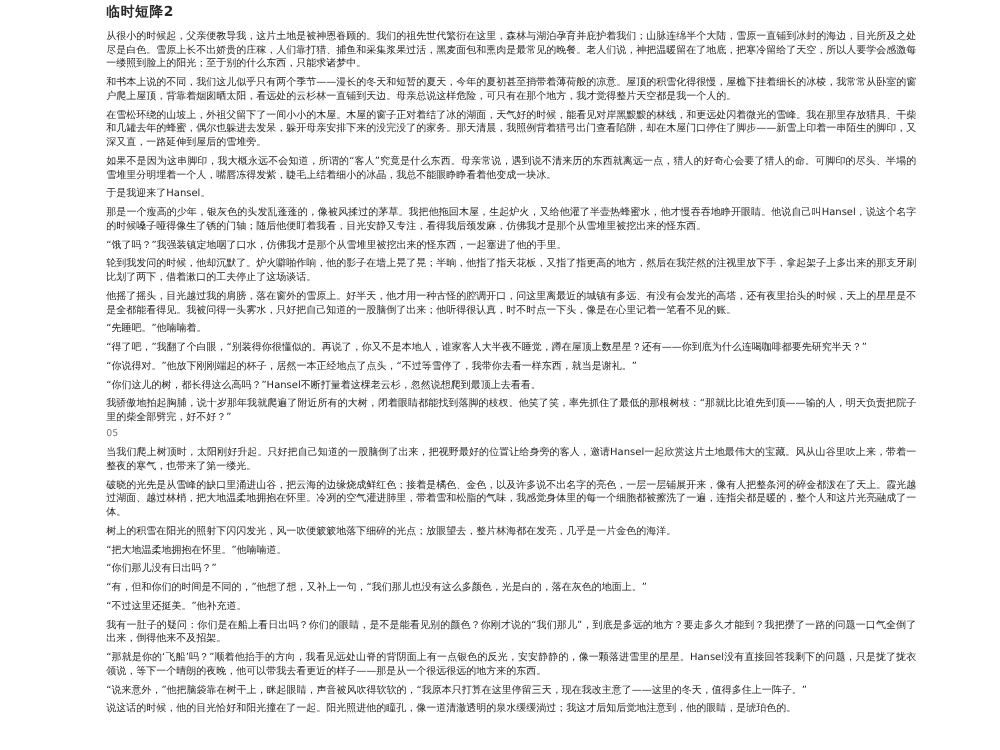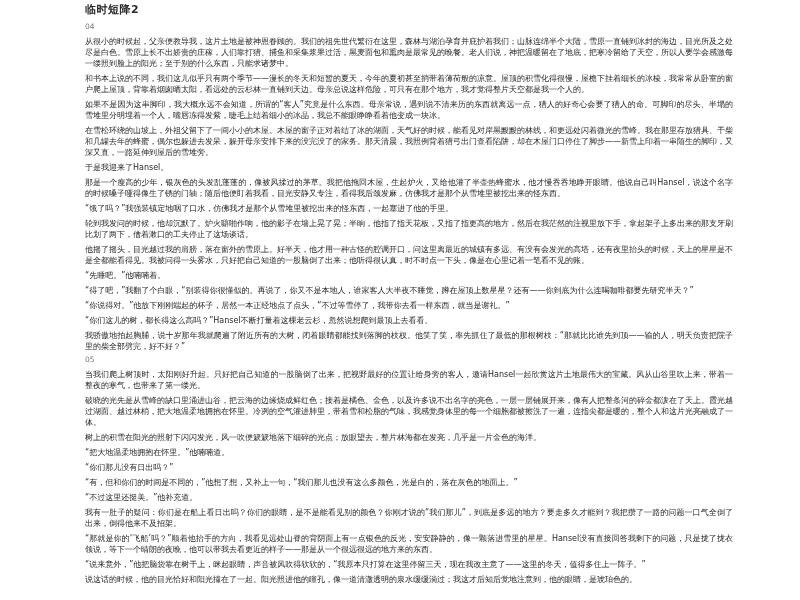--- a/index.html
+++ b/index.html
@@ -41,25 +41,24 @@
     word-break: break-all;
   }
 </style>
 </head>
 <body>
 
 <div class="page">
   <h1 class="doc-title">临时短降2</h1>
   <div id="sections-root">
       <div class="section">
-        <span class="section-marker">04</span>
         <p>从很小的时候起，父亲便教导我，这片土地是被神恩眷顾的。我们的祖先世代繁衍在这里，森林与湖泊孕育并庇护着我们；山脉连绵半个大陆，雪原一直铺到冰封的海边，目光所及之处尽是白色。雪原上长不出娇贵的庄稼，人们靠打猎、捕鱼和采集浆果过活，黑麦面包和熏肉是最常见的晚餐。老人们说，神把温暖留在了地底，把寒冷留给了天空，所以人要学会感激每一缕照到脸上的阳光；至于别的什么东西，只能求诸梦中。</p>
         <p>和书本上说的不同，我们这儿似乎只有两个季节——漫长的冬天和短暂的夏天，今年的夏初甚至捎带着薄荷般的凉意。屋顶的积雪化得很慢，屋檐下挂着细长的冰棱，我常常从卧室的窗户爬上屋顶，背靠着烟囱晒太阳，看远处的云杉林一直铺到天边。母亲总说这样危险，可只有在那个地方，我才觉得整片天空都是我一个人的。</p>
+        <p>在雪松环绕的山坡上，外祖父留下了一间小小的木屋。木屋的窗子正对着结了冰的湖面，天气好的时候，能看见对岸黑黢黢的林线，和更远处闪着微光的雪峰。我在那里存放猎具、干柴和几罐去年的蜂蜜，偶尔也躲进去发呆，躲开母亲安排下来的没完没了的家务。那天清晨，我照例背着猎弓出门查看陷阱，却在木屋门口停住了脚步——新雪上印着一串陌生的脚印，又深又直，一路延伸到屋后的雪堆旁。</p>
         <p>如果不是因为这串脚印，我大概永远不会知道，所谓的“客人”究竟是什么东西。母亲常说，遇到说不清来历的东西就离远一点，猎人的好奇心会要了猎人的命。可脚印的尽头、半塌的雪堆里分明埋着一个人，嘴唇冻得发紫，睫毛上结着细小的冰晶，我总不能眼睁睁看着他变成一块冰。</p>
-        <p>在雪松环绕的山坡上，外祖父留下了一间小小的木屋。木屋的窗子正对着结了冰的湖面，天气好的时候，能看见对岸黑黢黢的林线，和更远处闪着微光的雪峰。我在那里存放猎具、干柴和几罐去年的蜂蜜，偶尔也躲进去发呆，躲开母亲安排下来的没完没了的家务。那天清晨，我照例背着猎弓出门查看陷阱，却在木屋门口停住了脚步——新雪上印着一串陌生的脚印，又深又直，一路延伸到屋后的雪堆旁。</p>
         <p>于是我迎来了Hansel。</p>
         <p>那是一个瘦高的少年，银灰色的头发乱蓬蓬的，像被风揉过的茅草。我把他拖回木屋，生起炉火，又给他灌了半壶热蜂蜜水，他才慢吞吞地睁开眼睛。他说自己叫Hansel，说这个名字的时候嗓子哑得像生了锈的门轴；随后他便盯着我看，目光安静又专注，看得我后颈发麻，仿佛我才是那个从雪堆里被挖出来的怪东西。</p>
         <p>“饿了吗？”我强装镇定地咽了口水，仿佛我才是那个从雪堆里被挖出来的怪东西，一起塞进了他的手里。</p>
         <p>轮到我发问的时候，他却沉默了。炉火噼啪作响，他的影子在墙上晃了晃；半晌，他指了指天花板，又指了指更高的地方，然后在我茫然的注视里放下手，拿起架子上多出来的那支牙刷比划了两下，借着漱口的工夫停止了这场谈话。</p>
         <p>他摇了摇头，目光越过我的肩膀，落在窗外的雪原上。好半天，他才用一种古怪的腔调开口，问这里离最近的城镇有多远、有没有会发光的高塔，还有夜里抬头的时候，天上的星星是不是全都能看得见。我被问得一头雾水，只好把自己知道的一股脑倒了出来；他听得很认真，时不时点一下头，像是在心里记着一笔看不见的账。</p>
         <p>“先睡吧。”他喃喃着。</p>
         <p>“得了吧，”我翻了个白眼，“别装得你很懂似的。再说了，你又不是本地人，谁家客人大半夜不睡觉，蹲在屋顶上数星星？还有——你到底为什么连喝咖啡都要先研究半天？”</p>
         <p>“你说得对。”他放下刚刚端起的杯子，居然一本正经地点了点头，“不过等雪停了，我带你去看一样东西，就当是谢礼。”</p>
         <p>“你们这儿的树，都长得这么高吗？”Hansel不断打量着这棵老云杉，忽然说想爬到最顶上去看看。</p>
         <p>我骄傲地拍起胸脯，说十岁那年我就爬遍了附近所有的大树，闭着眼睛都能找到落脚的枝杈。他笑了笑，率先抓住了最低的那根树枝：“那就比比谁先到顶——输的人，明天负责把院子里的柴全部劈完，好不好？”</p>

